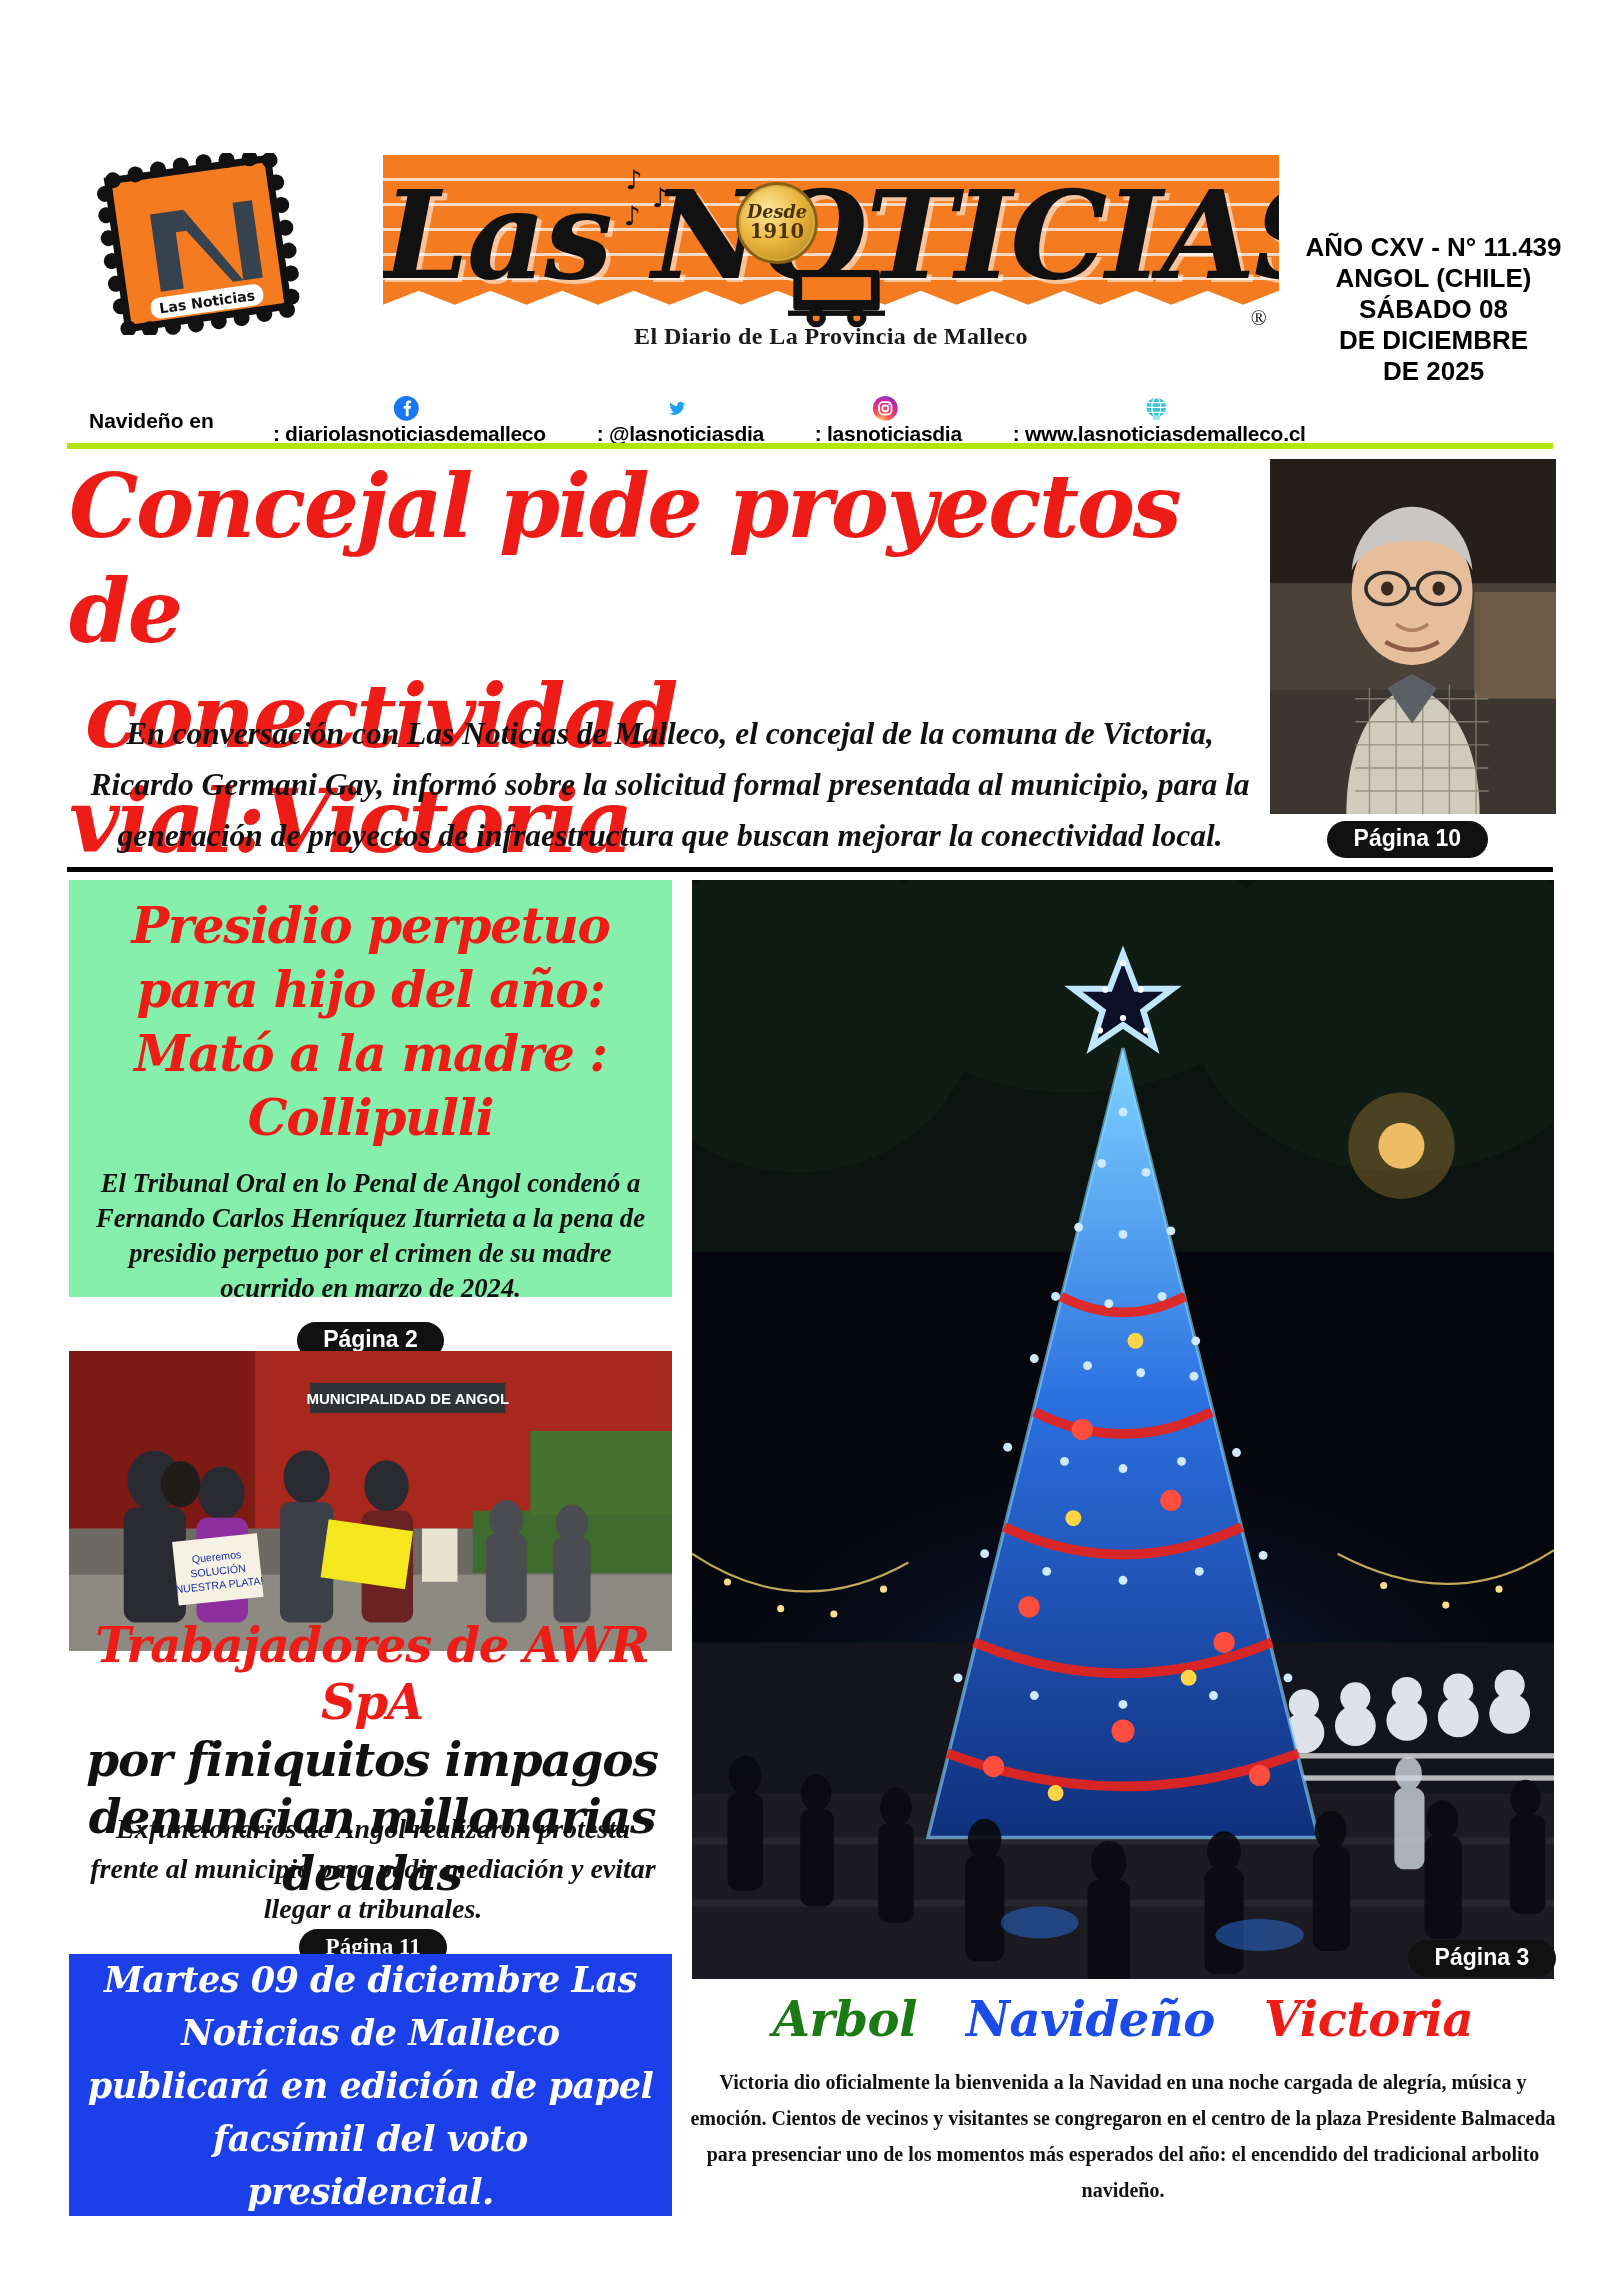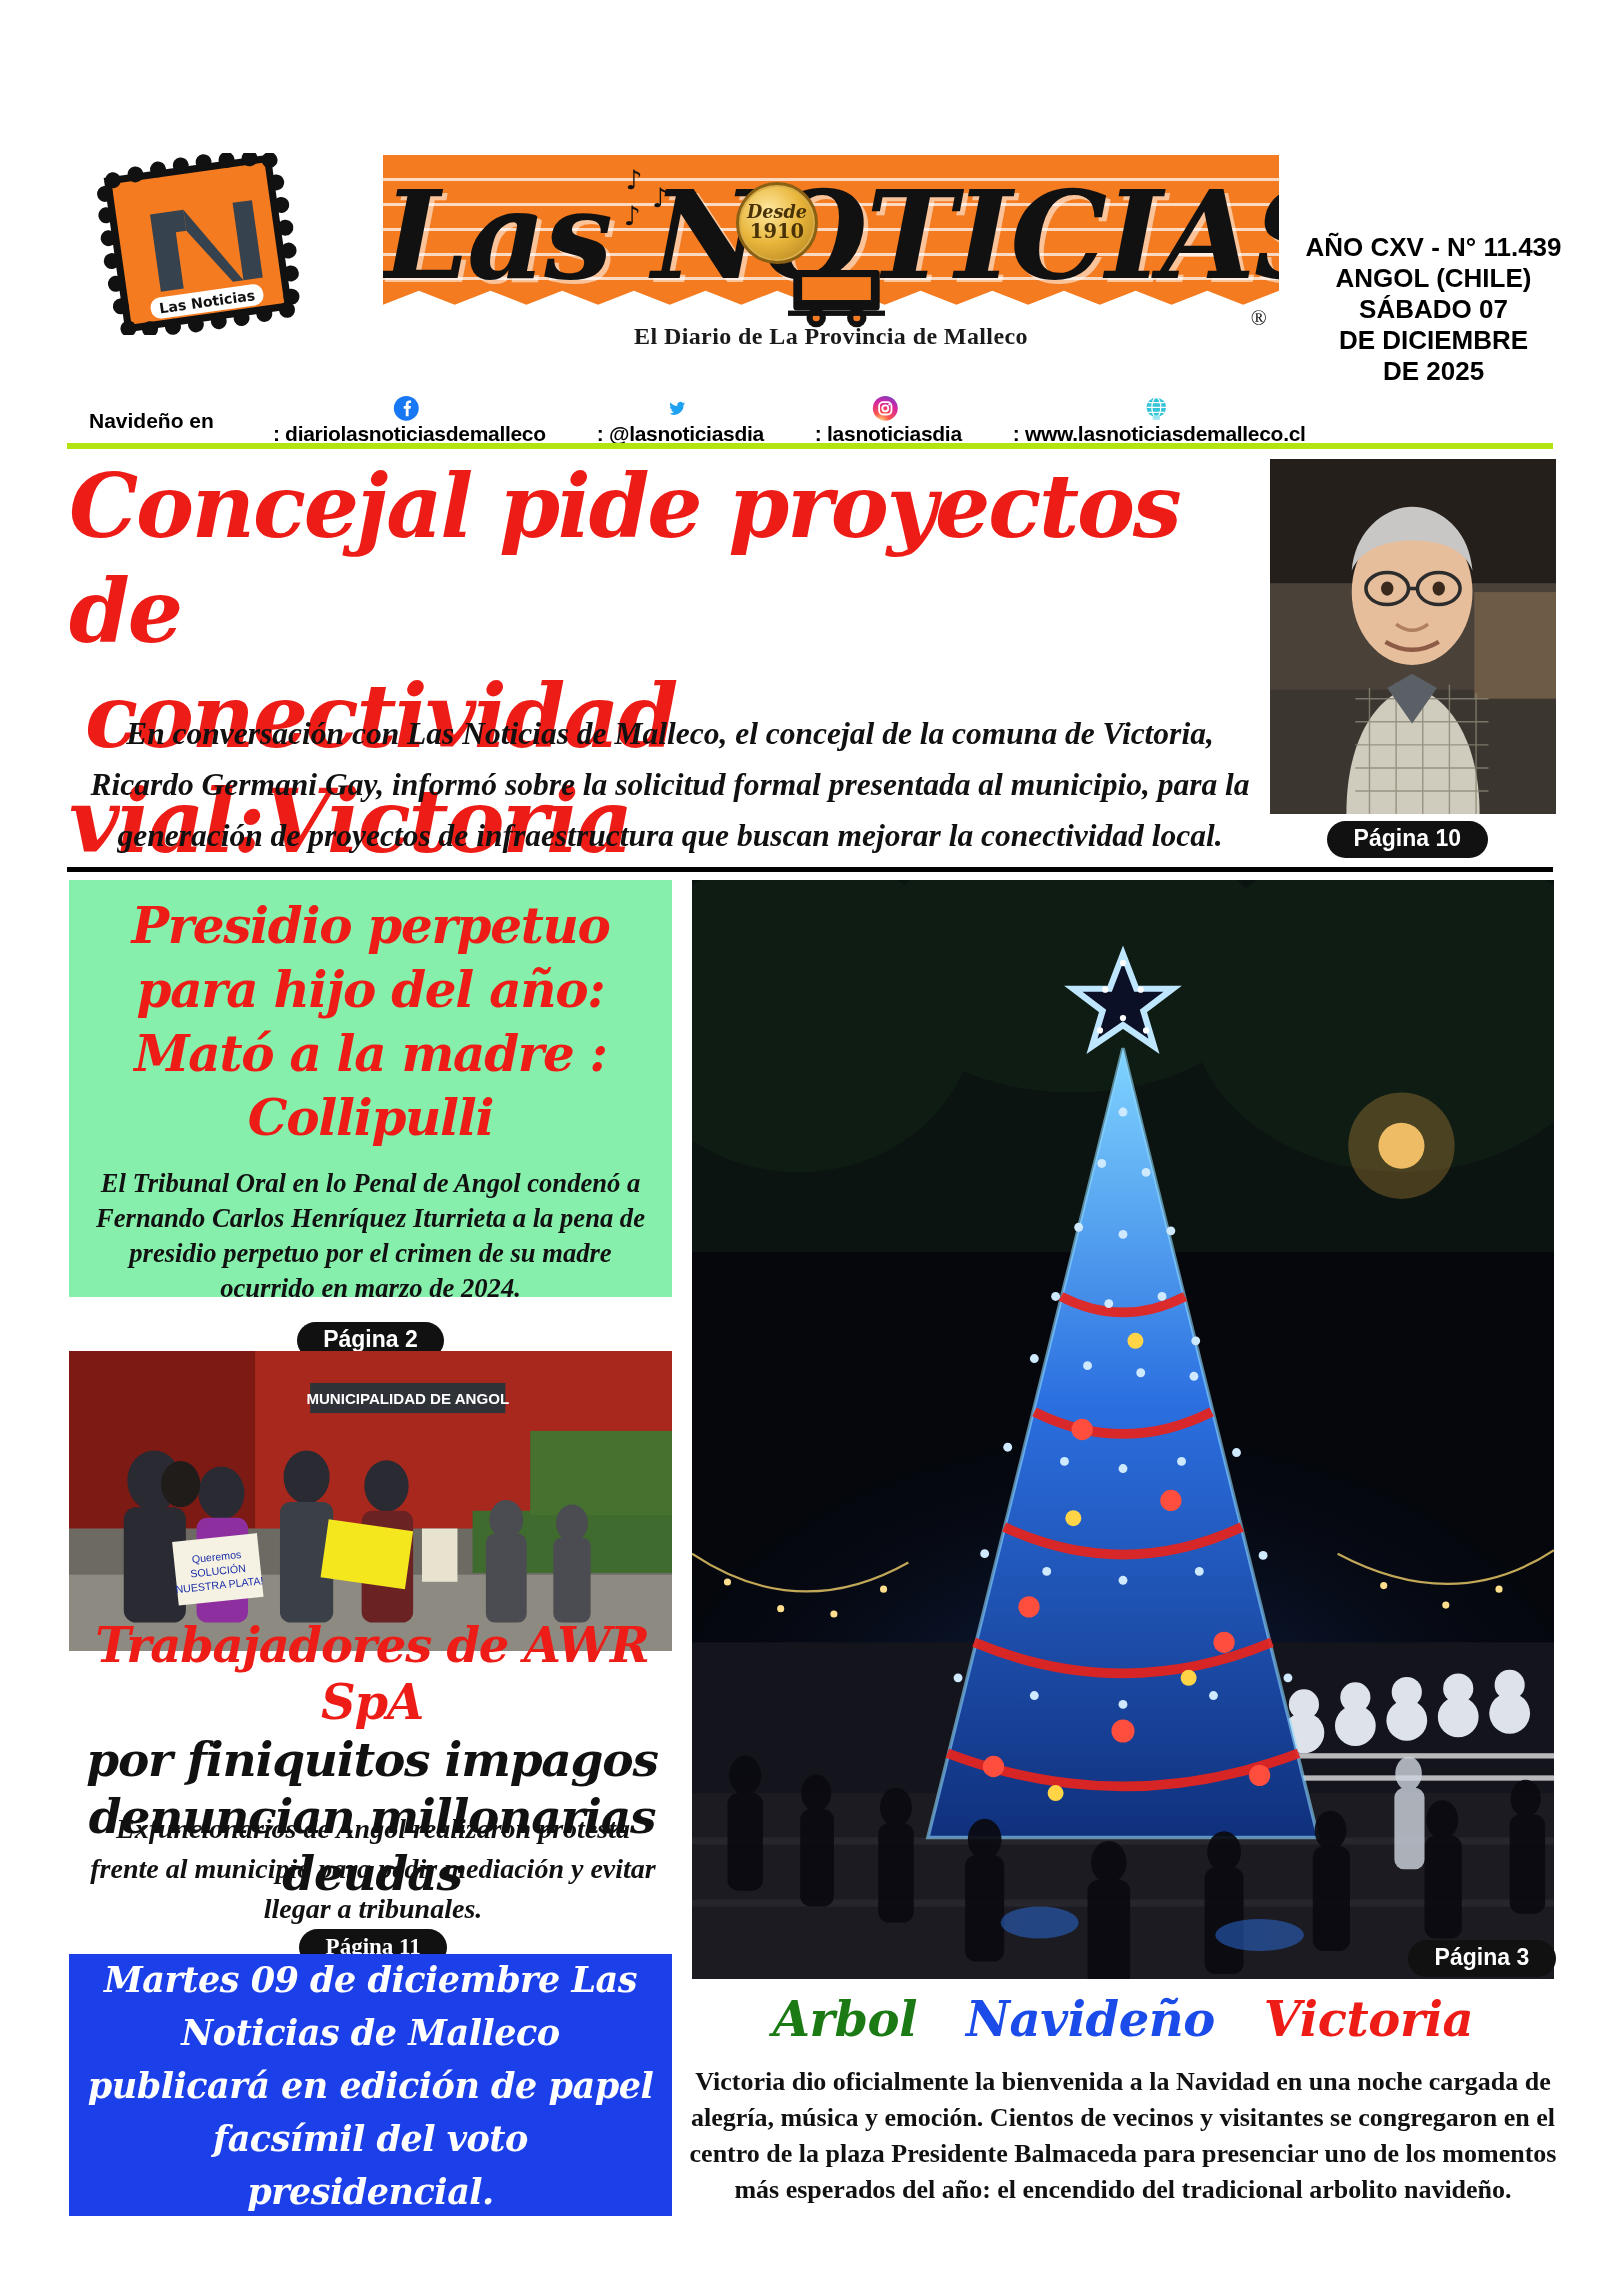--- a/index.html
+++ b/index.html
@@ -205,21 +205,21 @@
     font-family: "DejaVu Serif", serif; font-weight: bold; font-style: italic;
     font-size: 48px; line-height: 59px; letter-spacing: -0.4px;
   }
   .tree-title .g { color: #1B7A14; }
   .tree-title .b { color: #1B4BE8; }
   .tree-title .r { color: #ED1C16; }
   .tree-caption {
     position: absolute; left: 683px; top: 2064px; width: 880px;
     text-align: center;
     font-family: "Liberation Serif", serif; font-weight: bold;
-    font-size: 26px; line-height: 36px; color: #111;
+    font-size: 20px; line-height: 36px; color: #111;
   }
 
   
   .fill { position: absolute; inset: 0; width: 100%; height: 100%; display: block; }
 </style>
 </head>
 <body>
 
 <div class="page">
 
@@ -300,21 +300,21 @@
         <rect x="48" y="0" width="16" height="10" fill="#111"></rect>
       </svg>
 
       <div class="np-sub">El Diario de La Provincia de Malleco</div>
       <div class="np-reg">®</div>
     </div>
 
     <div class="issue-info">
       <div>AÑO CXV - N° 11.439</div>
       <div>ANGOL (CHILE)</div>
-      <div>SÁBADO 07</div>
+      <div>SÁBADO 08</div>
       <div>DE DICIEMBRE</div>
       <div>DE 2025</div>
     </div>
   </div>
 
   <div class="social-bar">
     <div class="social-follow">Navideño en</div>
 
     <div class="social-item">
       <svg class="sicon" viewBox="0 0 30 30">

